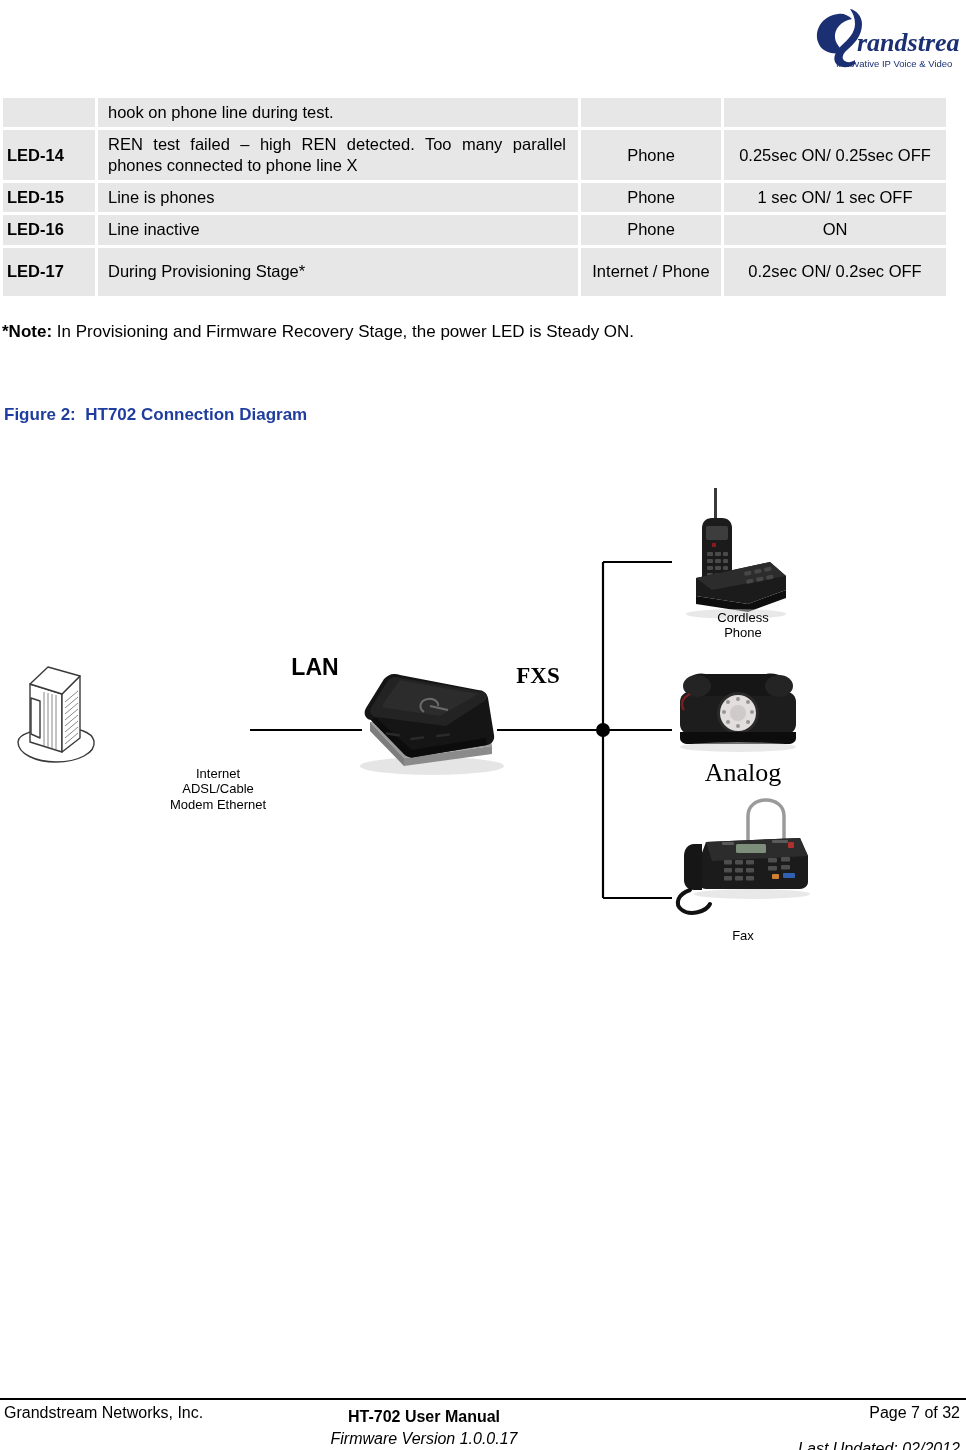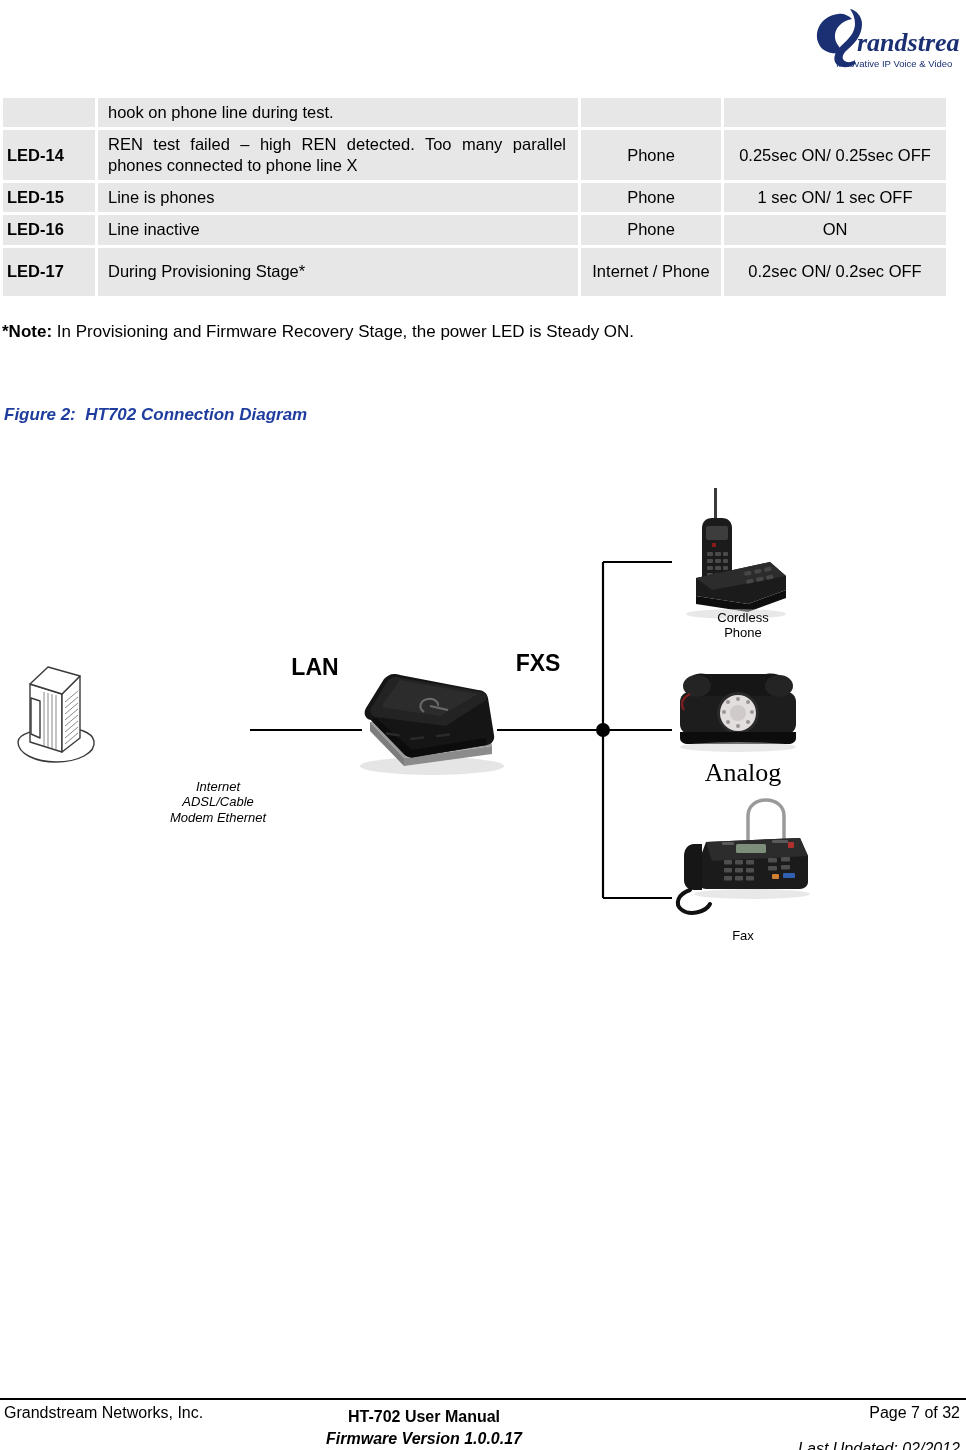--- a/index.html
+++ b/index.html
@@ -79,21 +79,20 @@
 
   
   .fig-caption {
     position: absolute;
     left: 4px;
     top: 405px;
     font-size: 17px;
     font-weight: bold;
     color: #1f3d9e;
     white-space: pre;
-    font-style: italic;
   }
 
   
   .diagram {
     position: absolute;
     left: 0;
     top: 470px;
     width: 966px;
     height: 500px;
   }
@@ -131,21 +130,21 @@
     top: 1404px;
     width: 966px;
     font-size: 16px;
   }
   .footer-row {
     position: relative;
     height: 22px;
   }
   .f-left   { position: absolute; left: 4px;  top: 0; }
   .f-center { position: absolute; left: 0; width: 848px; text-align: center; top: 4px; font-weight: bold; }
-  .f-center.ital { font-weight: bold; font-style: italic; }
+  .f-center.ital { font-weight: normal; font-style: italic; }
   .f-right  { position: absolute; right: 6px; top: 0; text-align: right; }
   .f-right.ital { font-style: italic; margin-top: 14px; }
 </style>
 </head>
 <body>
 
 <div class="logo">
   <svg width="150" height="86" viewBox="0 0 150 86" xmlns="http://www.w3.org/2000/svg">
     <g fill="#1b2f73">
 
@@ -403,27 +402,27 @@
       <rect x="783" y="403" width="12" height="5" rx="1" fill="#3060b0"></rect>
 
       <path d="M694 374 C688 374 684 379 684 386 L684 410 C684 416 688 420 694 420
                L702 420 L702 374 Z" fill="#161616"></path>
 
       <path d="M690 420 C678 424 674 434 682 440 C690 446 706 442 710 434" stroke="#111111" stroke-width="4" fill="none" stroke-linecap="round"></path>
       <ellipse cx="752" cy="424" rx="58" ry="5" fill="#d2d2d2" opacity="0.5"></ellipse>
     </g>
   </svg>
 
-  <div class="dg-label" style="left:118px; top:309px; width:200px;font-style:italic;">Internet
+  <div class="dg-label" style="left:118px; top:296px; width:200px;">Internet
 ADSL/Cable
 Modem Ethernet</div>
 
   <div class="dg-label big" style="left:245px; top:184px; width:140px;">LAN</div>
 
-  <div class="dg-label big" style="left:468px; top:180px; width:140px;">FXS</div>
+  <div class="dg-label big" style="left:468px; top:192px; width:140px;font-family:Liberation Serif, serif;">FXS</div>
 
   <div class="dg-label" style="left:668px; top:140px; width:150px;">Cordless
 Phone</div>
 
   <div class="dg-label serif" style="left:668px; top:288px; width:150px;">Analog</div>
 
   <div class="dg-label" style="left:668px; top:458px; width:150px;">Fax</div>
 </div>
 
 <div class="footer-rule"></div>

